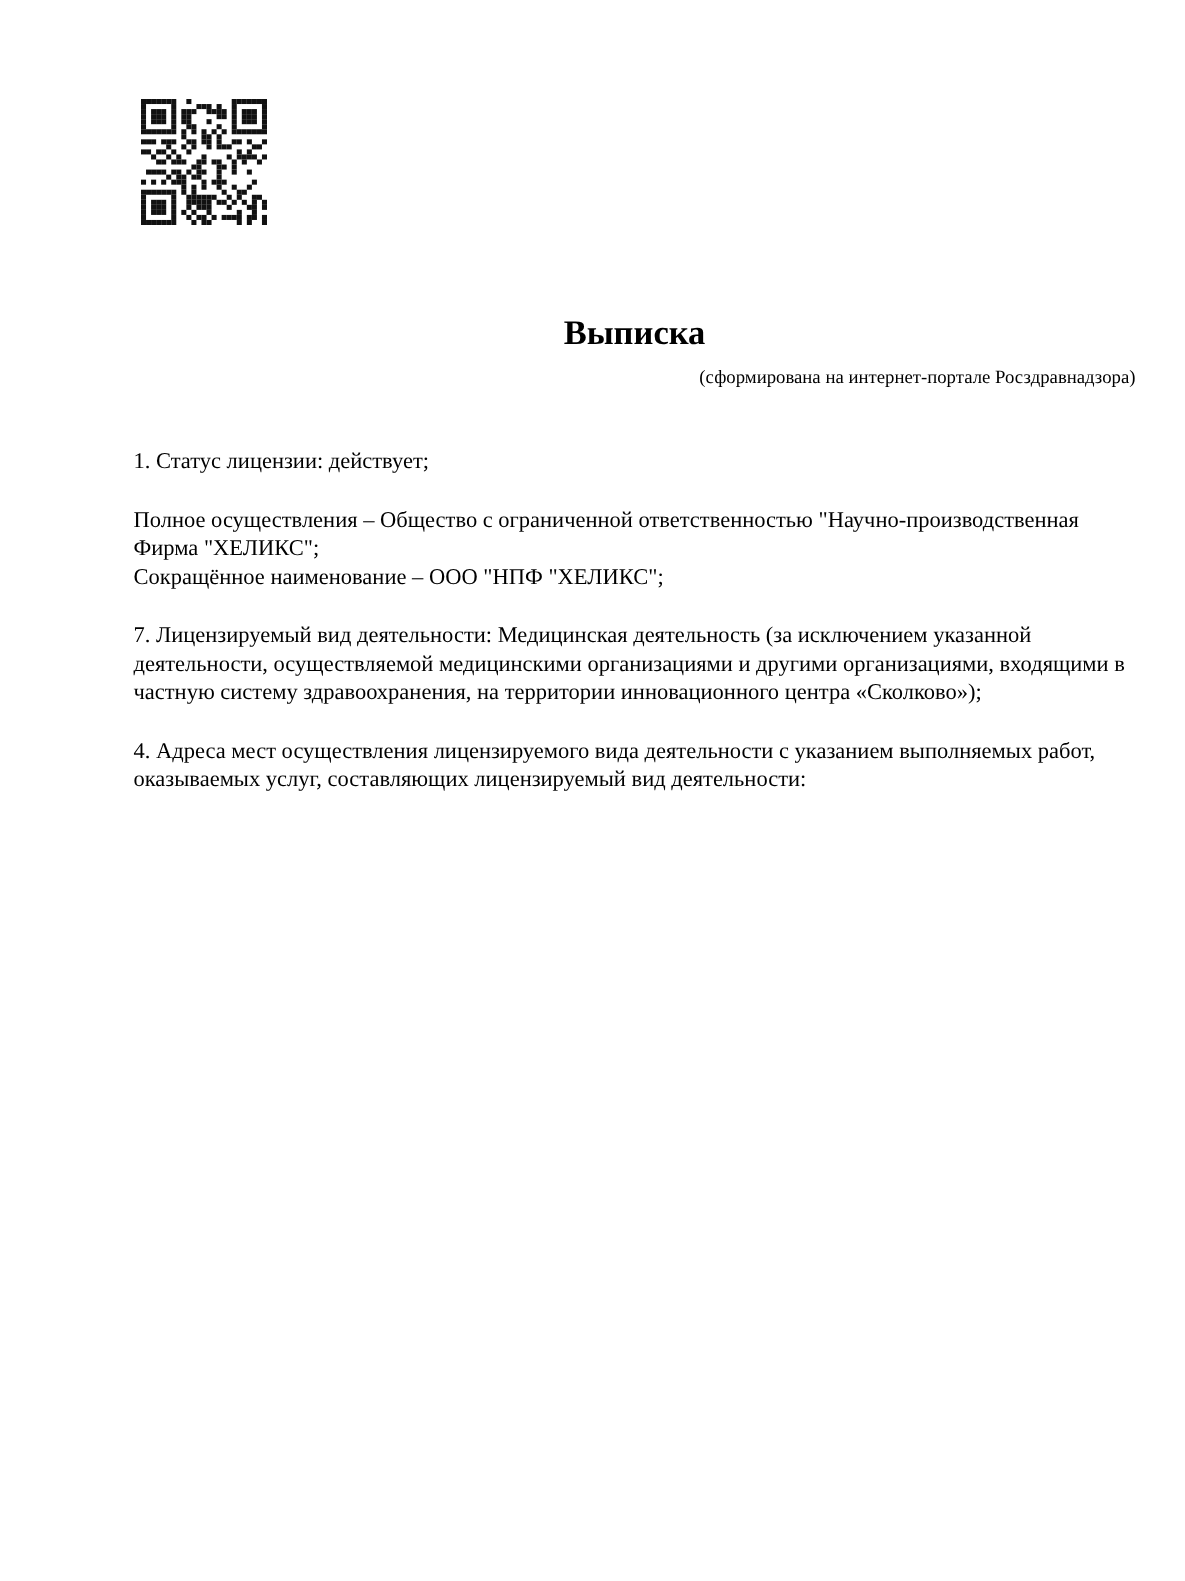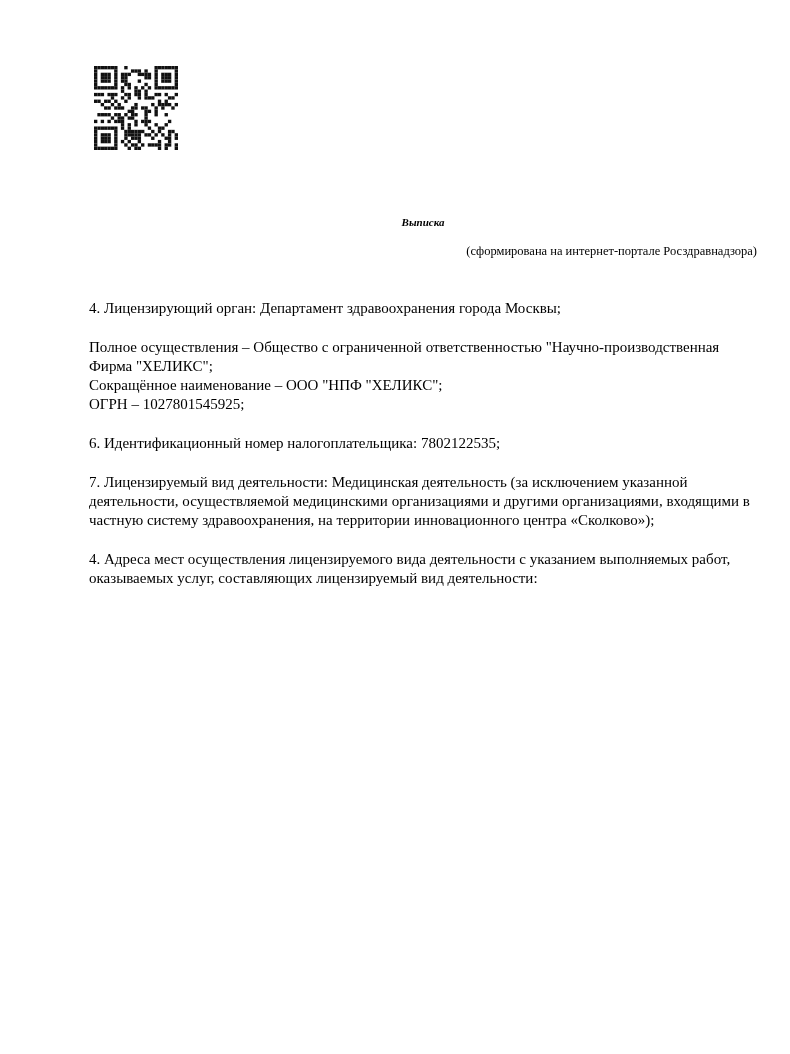--- a/index.html
+++ b/index.html
@@ -22,23 +22,22 @@
   }
   .qr svg { display: block; width: 84px; height: 84px; fill: #111111; }
   .content {
     margin-left: 89px;
     width: 668px;
   }
   .title-block {
     margin-top: 211px;
     text-align: center;
     font-weight: bold;
-    font-size: 11px;
+    font-size: 23px;
     line-height: 22px;
-    font-style: italic;
   }
   .subtitle {
     margin-top: 10px;
     text-align: right;
     font-size: 12.5px;
     line-height: 16px;
   }
   .body-block {
     margin-top: 40px;
     font-size: 15px;
@@ -343,23 +342,21 @@
 
   <div class="content">
 
     <div class="title-block">
       <div>Выписка</div>
     </div>
 
     <div class="subtitle">(сформирована на интернет-портале Росздравнадзора)</div>
 
     <div class="body-block">
-      <p class="para">4. Лицензирующий орган: Департамент здравоохранения города Москвы;</p>
+      <p class="para">1. Статус лицензии: действует;</p>
       <p class="para">Полное осуществления – Общество с ограниченной ответственностью "Научно-производственная Фирма "ХЕЛИКС";</p>
       <p class="para tight">Сокращённое наименование – ООО "НПФ "ХЕЛИКС";</p>
-      <p class="para tight">ОГРН – 1027801545925;</p>
-      <p class="para">6. Идентификационный номер налогоплательщика: 7802122535;</p>
       <p class="para">7. Лицензируемый вид деятельности: Медицинская деятельность (за исключением указанной деятельности, осуществляемой медицинскими организациями и другими организациями, входящими в частную систему здравоохранения, на территории инновационного центра «Сколково»);</p>
       <p class="para">4. Адреса мест осуществления лицензируемого вида деятельности с указанием выполняемых работ, оказываемых услуг, составляющих лицензируемый вид деятельности:</p>
     </div>
 
   </div>
 </div>
 
 </body></html>

